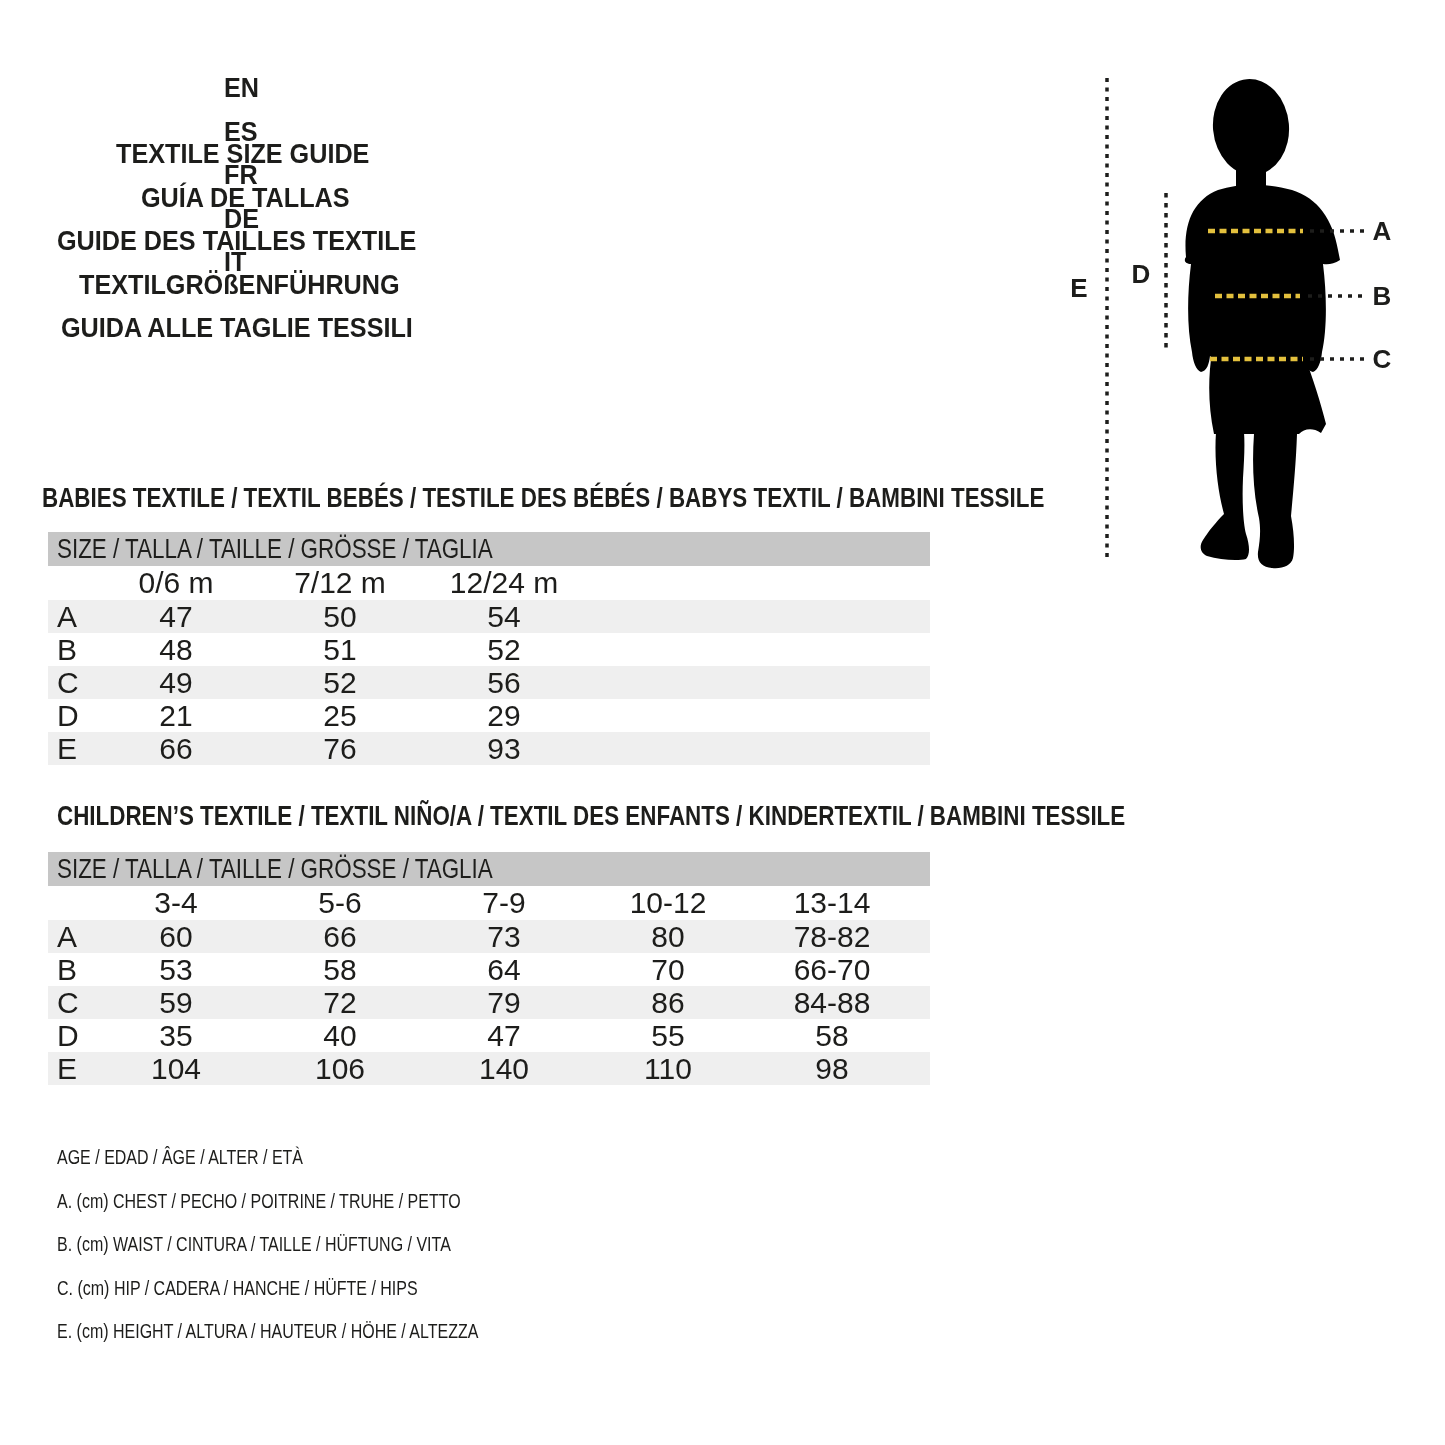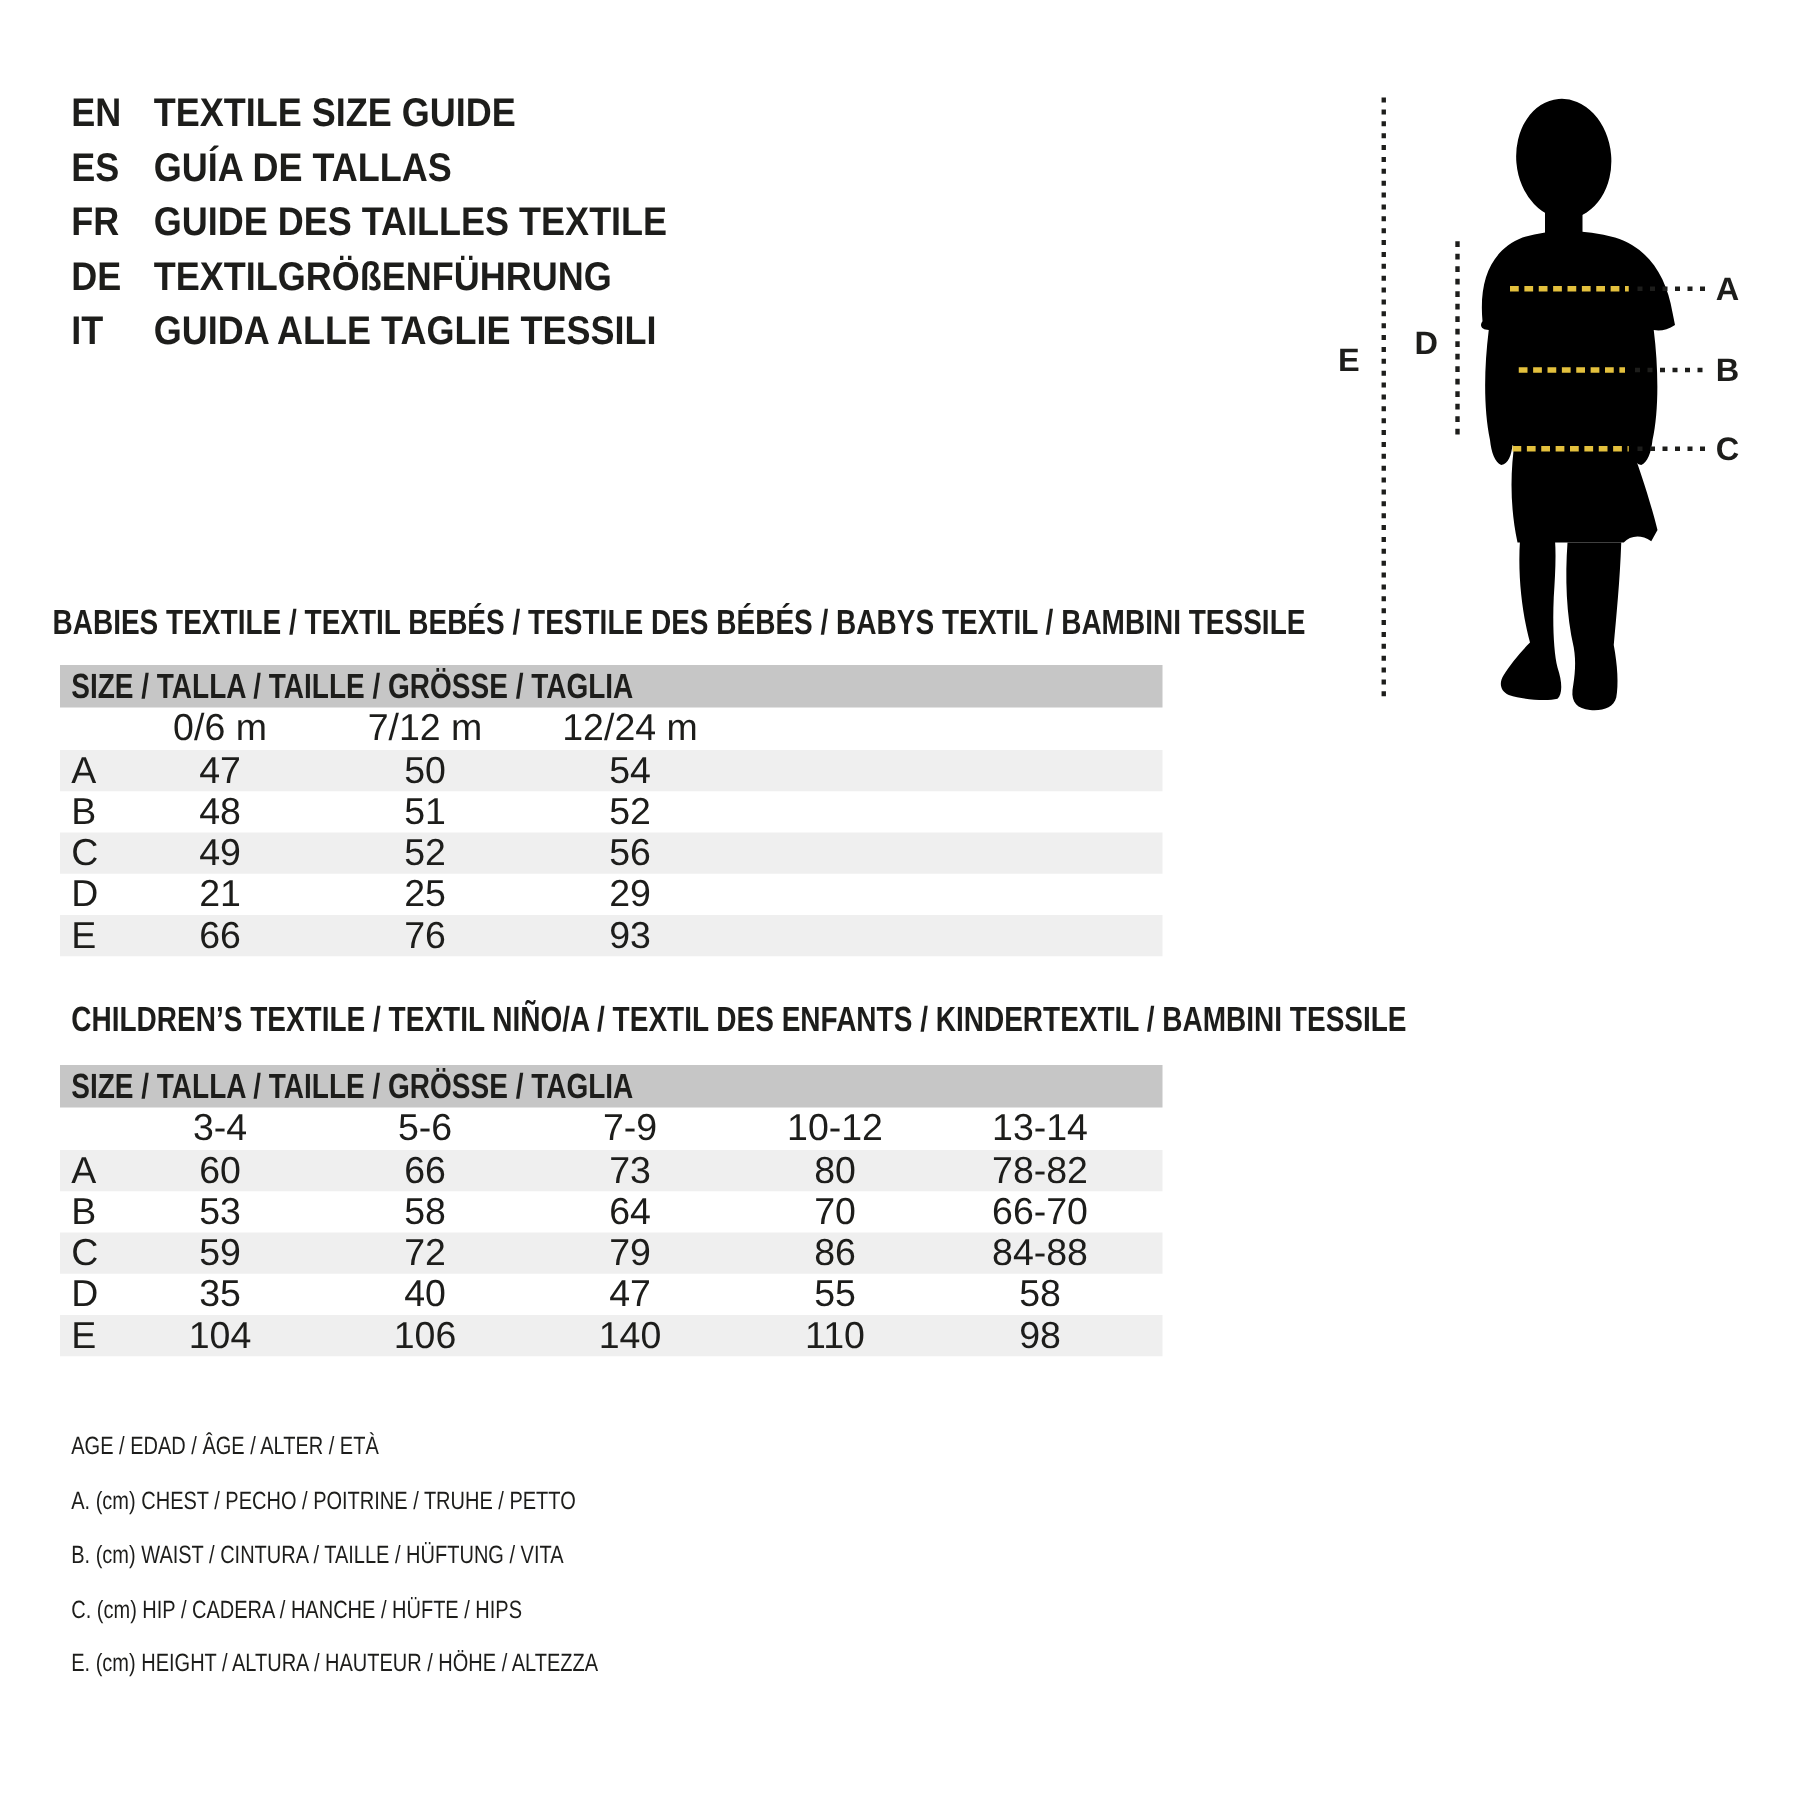--- a/index.html
+++ b/index.html
@@ -9,32 +9,32 @@
     font-family:"Liberation Sans", sans-serif;
   }
   .abs { position:absolute; }
 
   
   .din  { display:inline-block; transform:scaleX(0.80); transform-origin:0 50%; white-space:nowrap; }
   .din9 { display:inline-block; transform:scaleX(0.90); transform-origin:0 50%; white-space:nowrap; }
 
   
   #lang-block { left:57px; top:72px; }
-  .lang-row { display:flex; height:43.5px; align-items:flex-start; font-size:32px; font-weight:700; }
+  .lang-row { display:flex; height:43.5px; align-items:center; font-size:28px; font-weight:700;flex-direction:column; }
   .lang-code { width:66px; flex:0 0 66px; }
 
   
   .section-heading { font-size:28px; font-weight:700; height:34px; line-height:34px; }
 
   
   .sizetable { left:48px; width:882px; }
   .size-bar {
     height:34px; background:#c6c6c6; display:flex; align-items:center;
     padding-left:9px; box-sizing:border-box;
-    font-size:28px; font-weight:700;
+    font-size:28px; font-weight:400;
   }
   .trow { display:flex; height:33px; align-items:center; font-size:30px; font-weight:400; }
   .trow.thead { height:34px; }
   .trow.stripe { background:#efefef; }
   .cell-label { flex:0 0 46px; padding-left:9px; box-sizing:border-box; }
   .cell { flex:0 0 164px; text-align:center; }
 
   
   #legend { left:57px; top:1136px; }
   .legend-line { height:43.5px; line-height:43.5px; font-size:20px; font-weight:400; }

